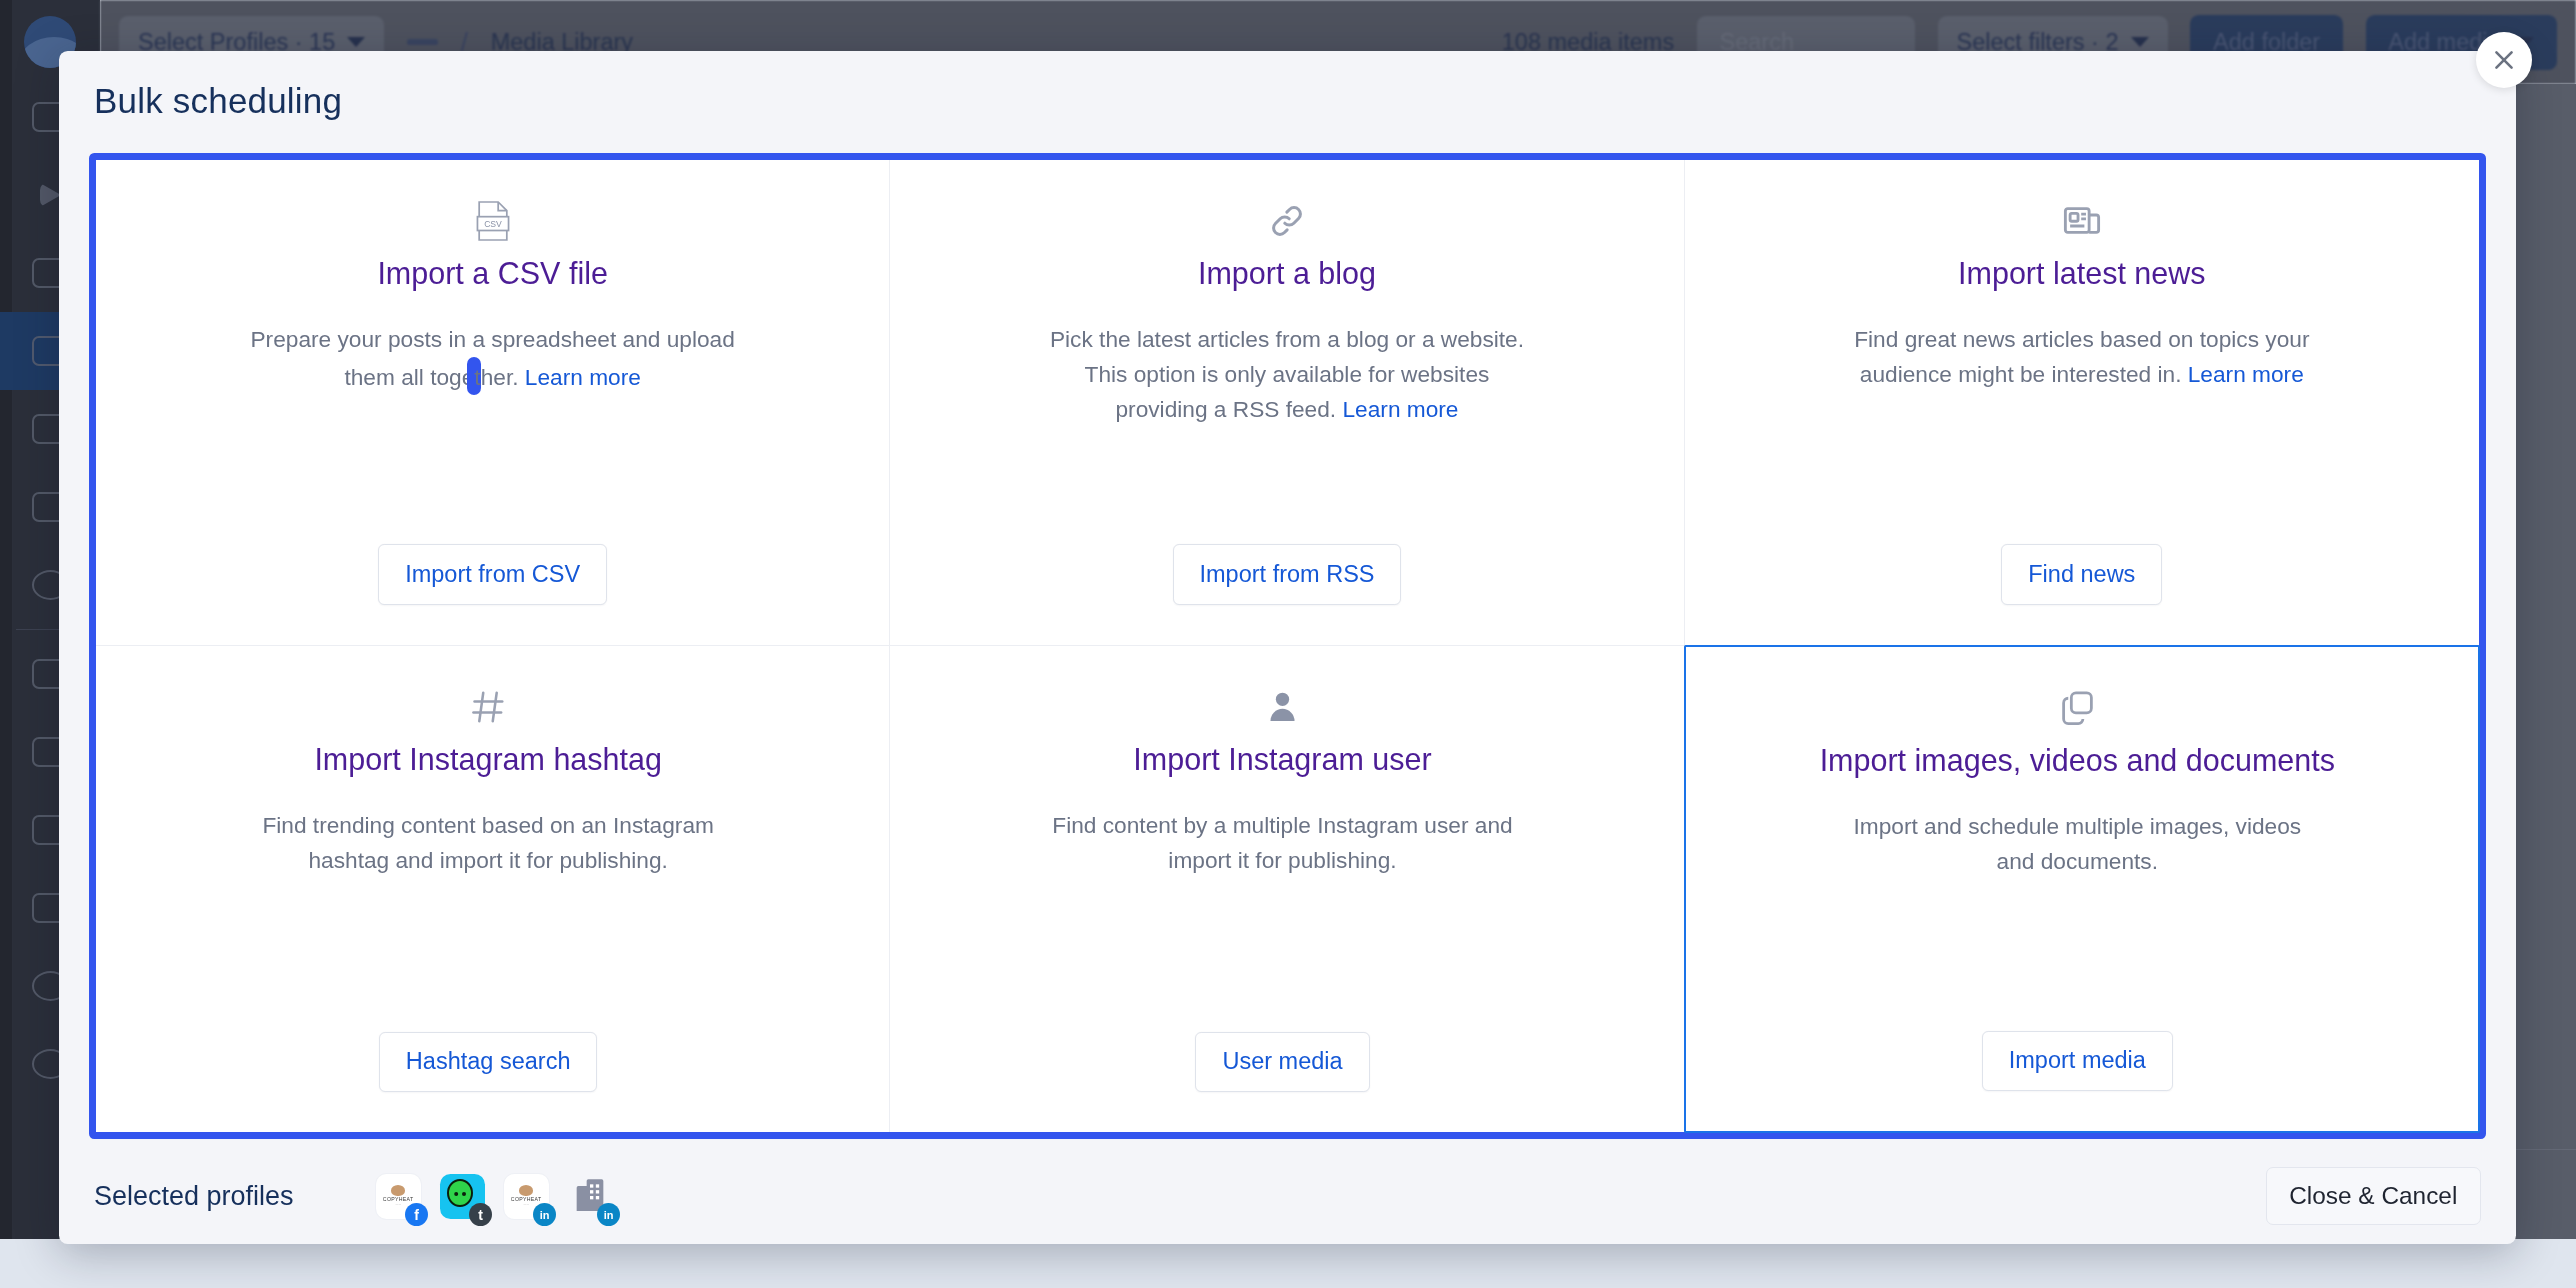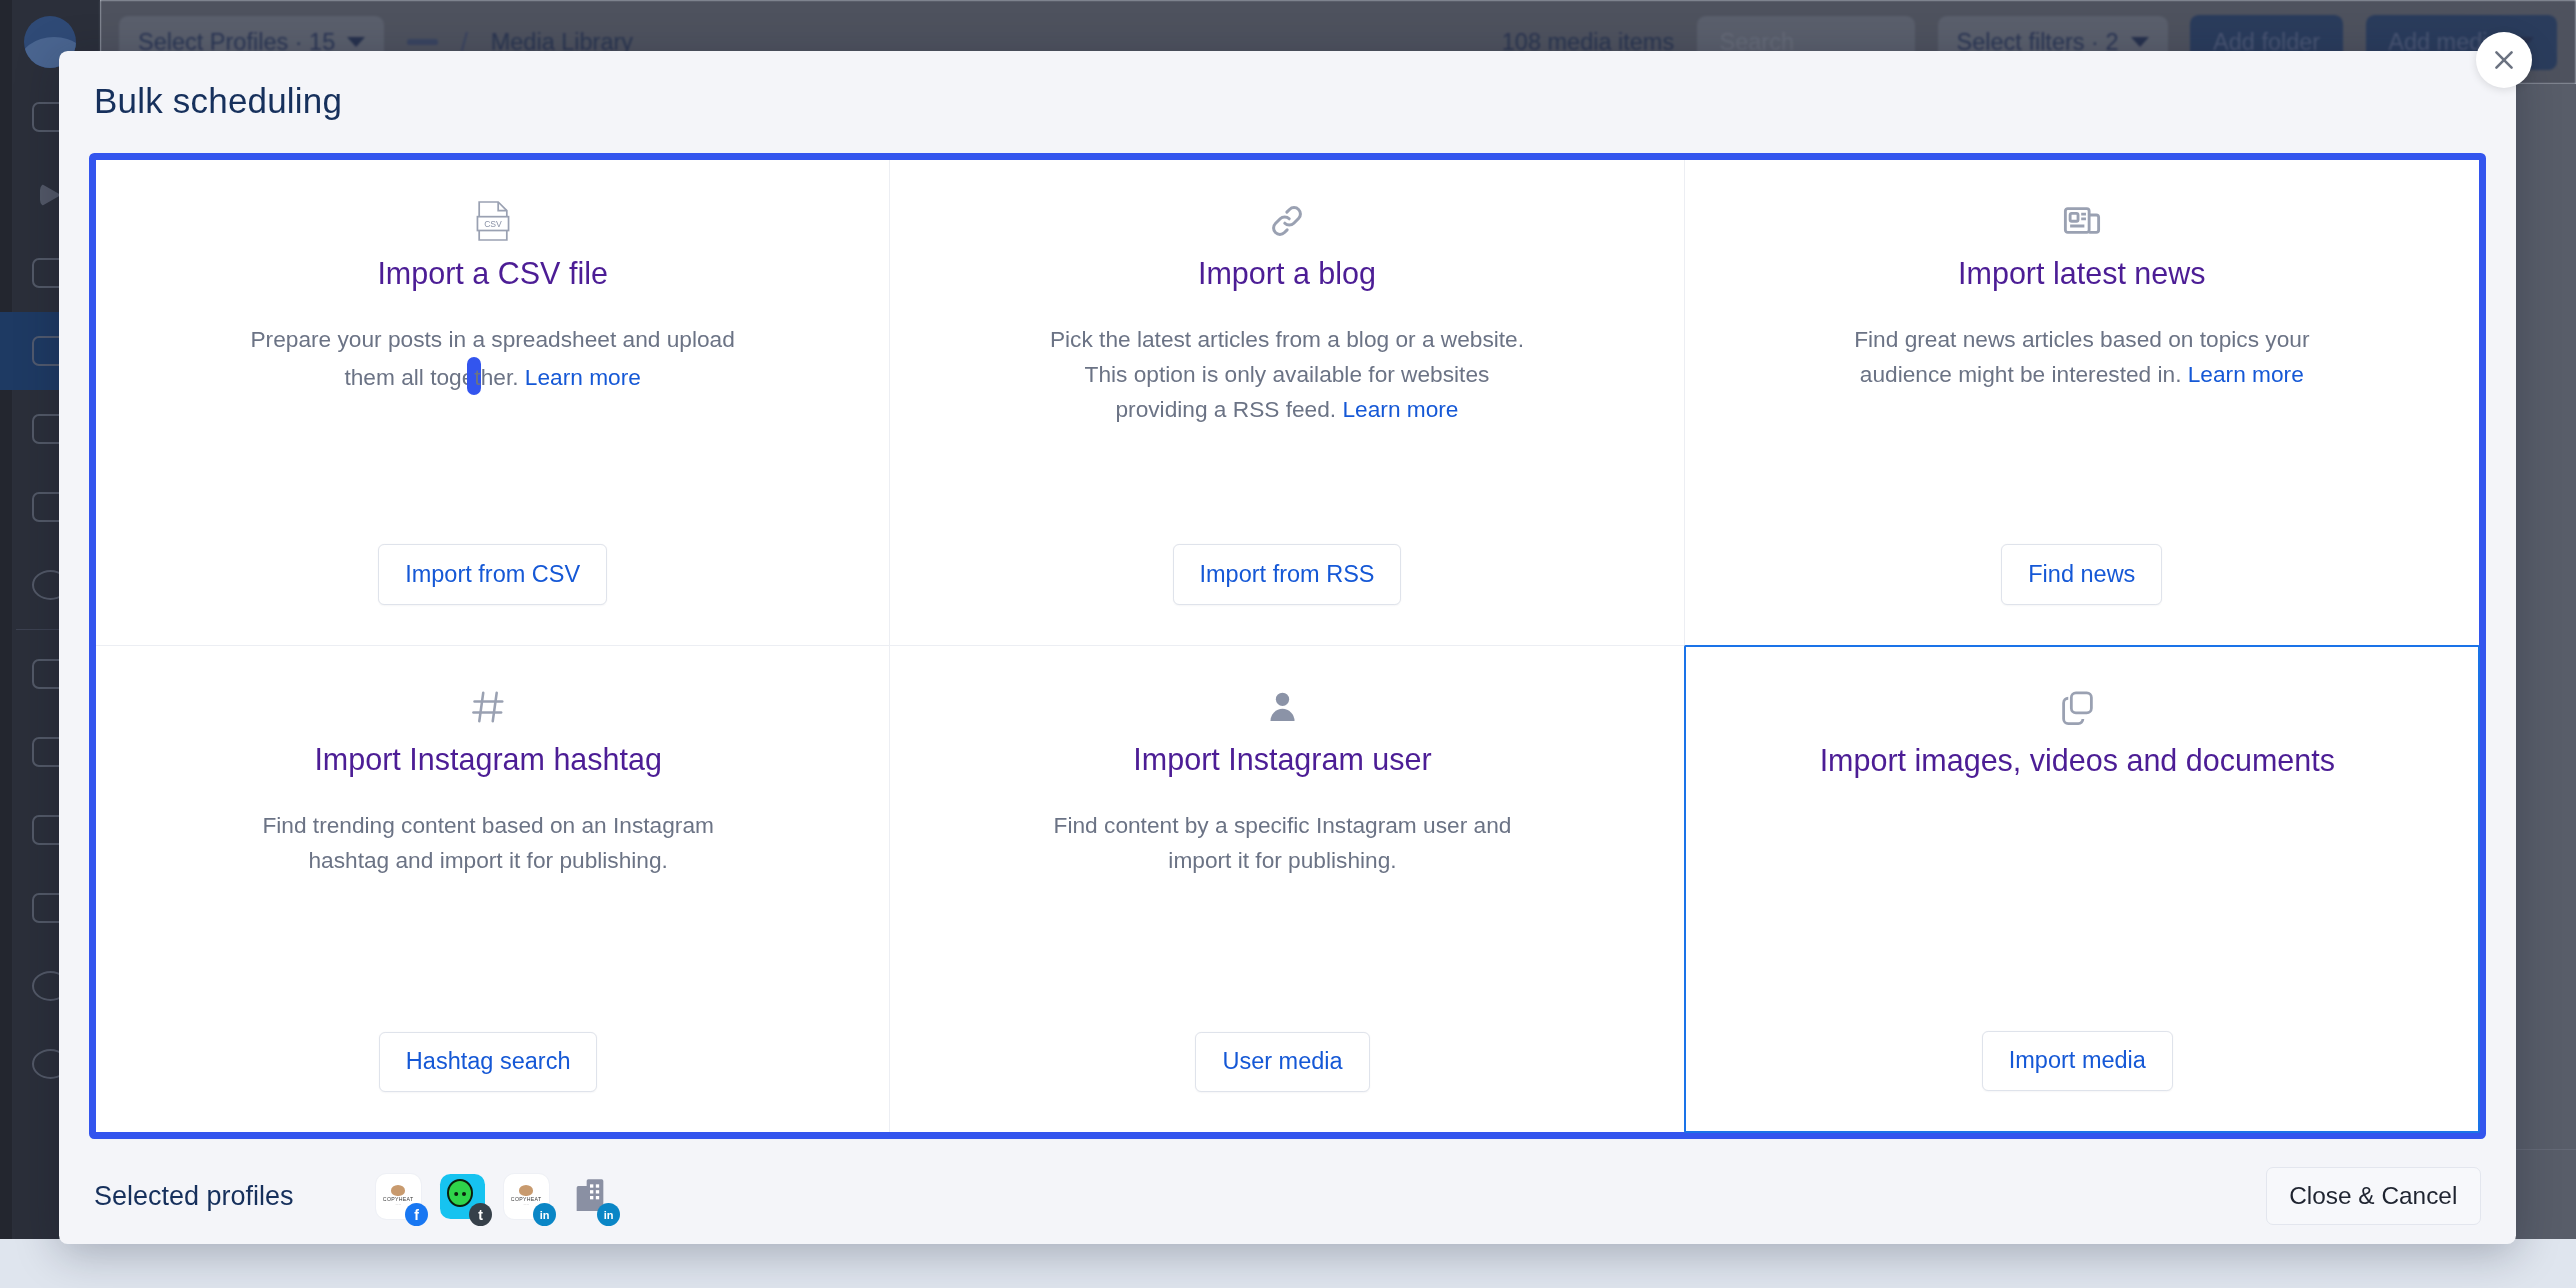--- a/index.html
+++ b/index.html
@@ -437,32 +437,33 @@
     </div>
 
     <div class="option-card row-last">
       <div class="card-icon">
         <svg width="37" height="38" viewBox="0 0 24 24" fill="#8b93a7">
           <circle cx="12" cy="7" r="4.3"></circle>
           <path d="M4.2 21a7.8 7.8 0 0 1 15.6 0z"></path>
         </svg>
       </div>
       <div class="card-title">Import Instagram user</div>
-      <div class="card-desc">Find content by a specific Instagram user and import it for publishing.</div>
+      <div class="card-desc">Find content by a multiple Instagram user and import it for publishing.</div>
       <button class="card-action">User media</button>
     </div>
 
     <div class="option-card col-last row-last selected">
       <div class="card-icon">
         <svg width="37" height="37" viewBox="0 0 24 24" fill="none" stroke="#9aa1b2" stroke-width="1.8">
           <rect x="8" y="2.5" width="13" height="13" rx="3"></rect>
           <path d="M15.5 19.5a3 3 0 0 1-3 3H6a3 3 0 0 1-3-3V9a3 3 0 0 1 3-3"></path>
         </svg>
       </div>
       <div class="card-title">Import images, videos and documents</div>
+      <div class="card-desc">Import and schedule multiple images, videos and documents.</div>
       <button class="card-action">Import media</button>
     </div>
 
   </div>
 
   <div id="modal-footer">
     <span id="selected-profiles-label">Selected profiles</span>
 
     <div id="profile-avatars">
 

